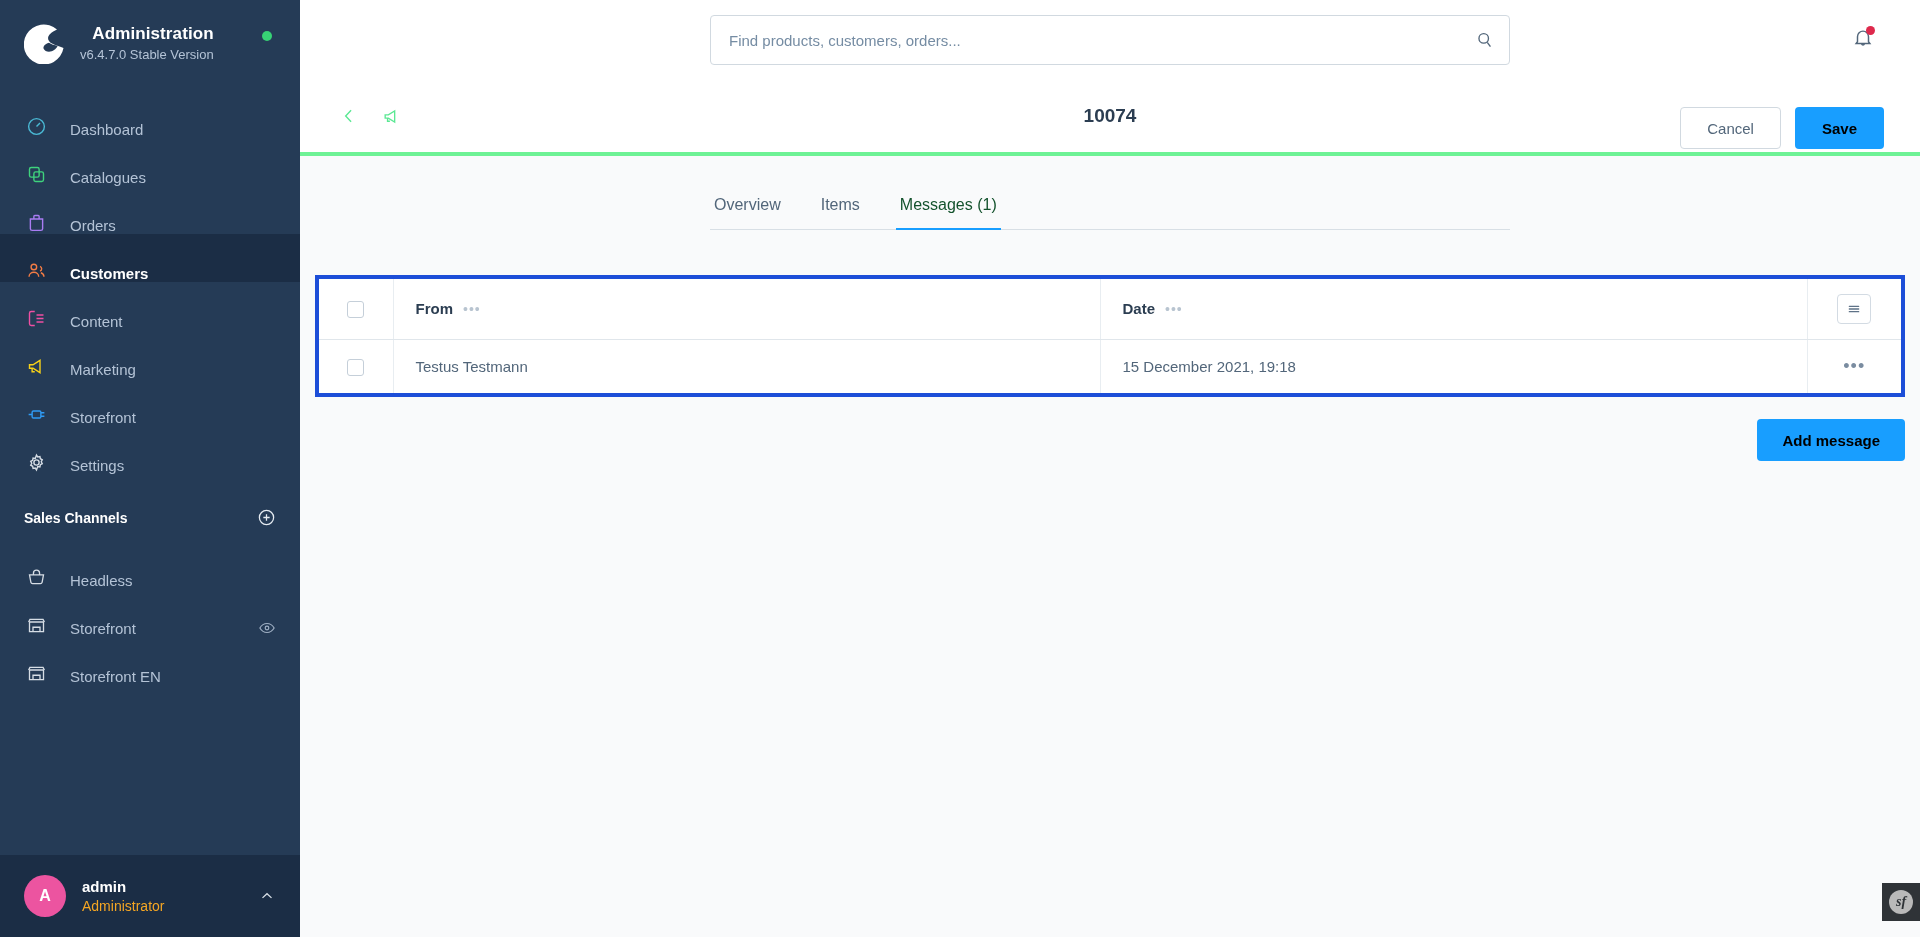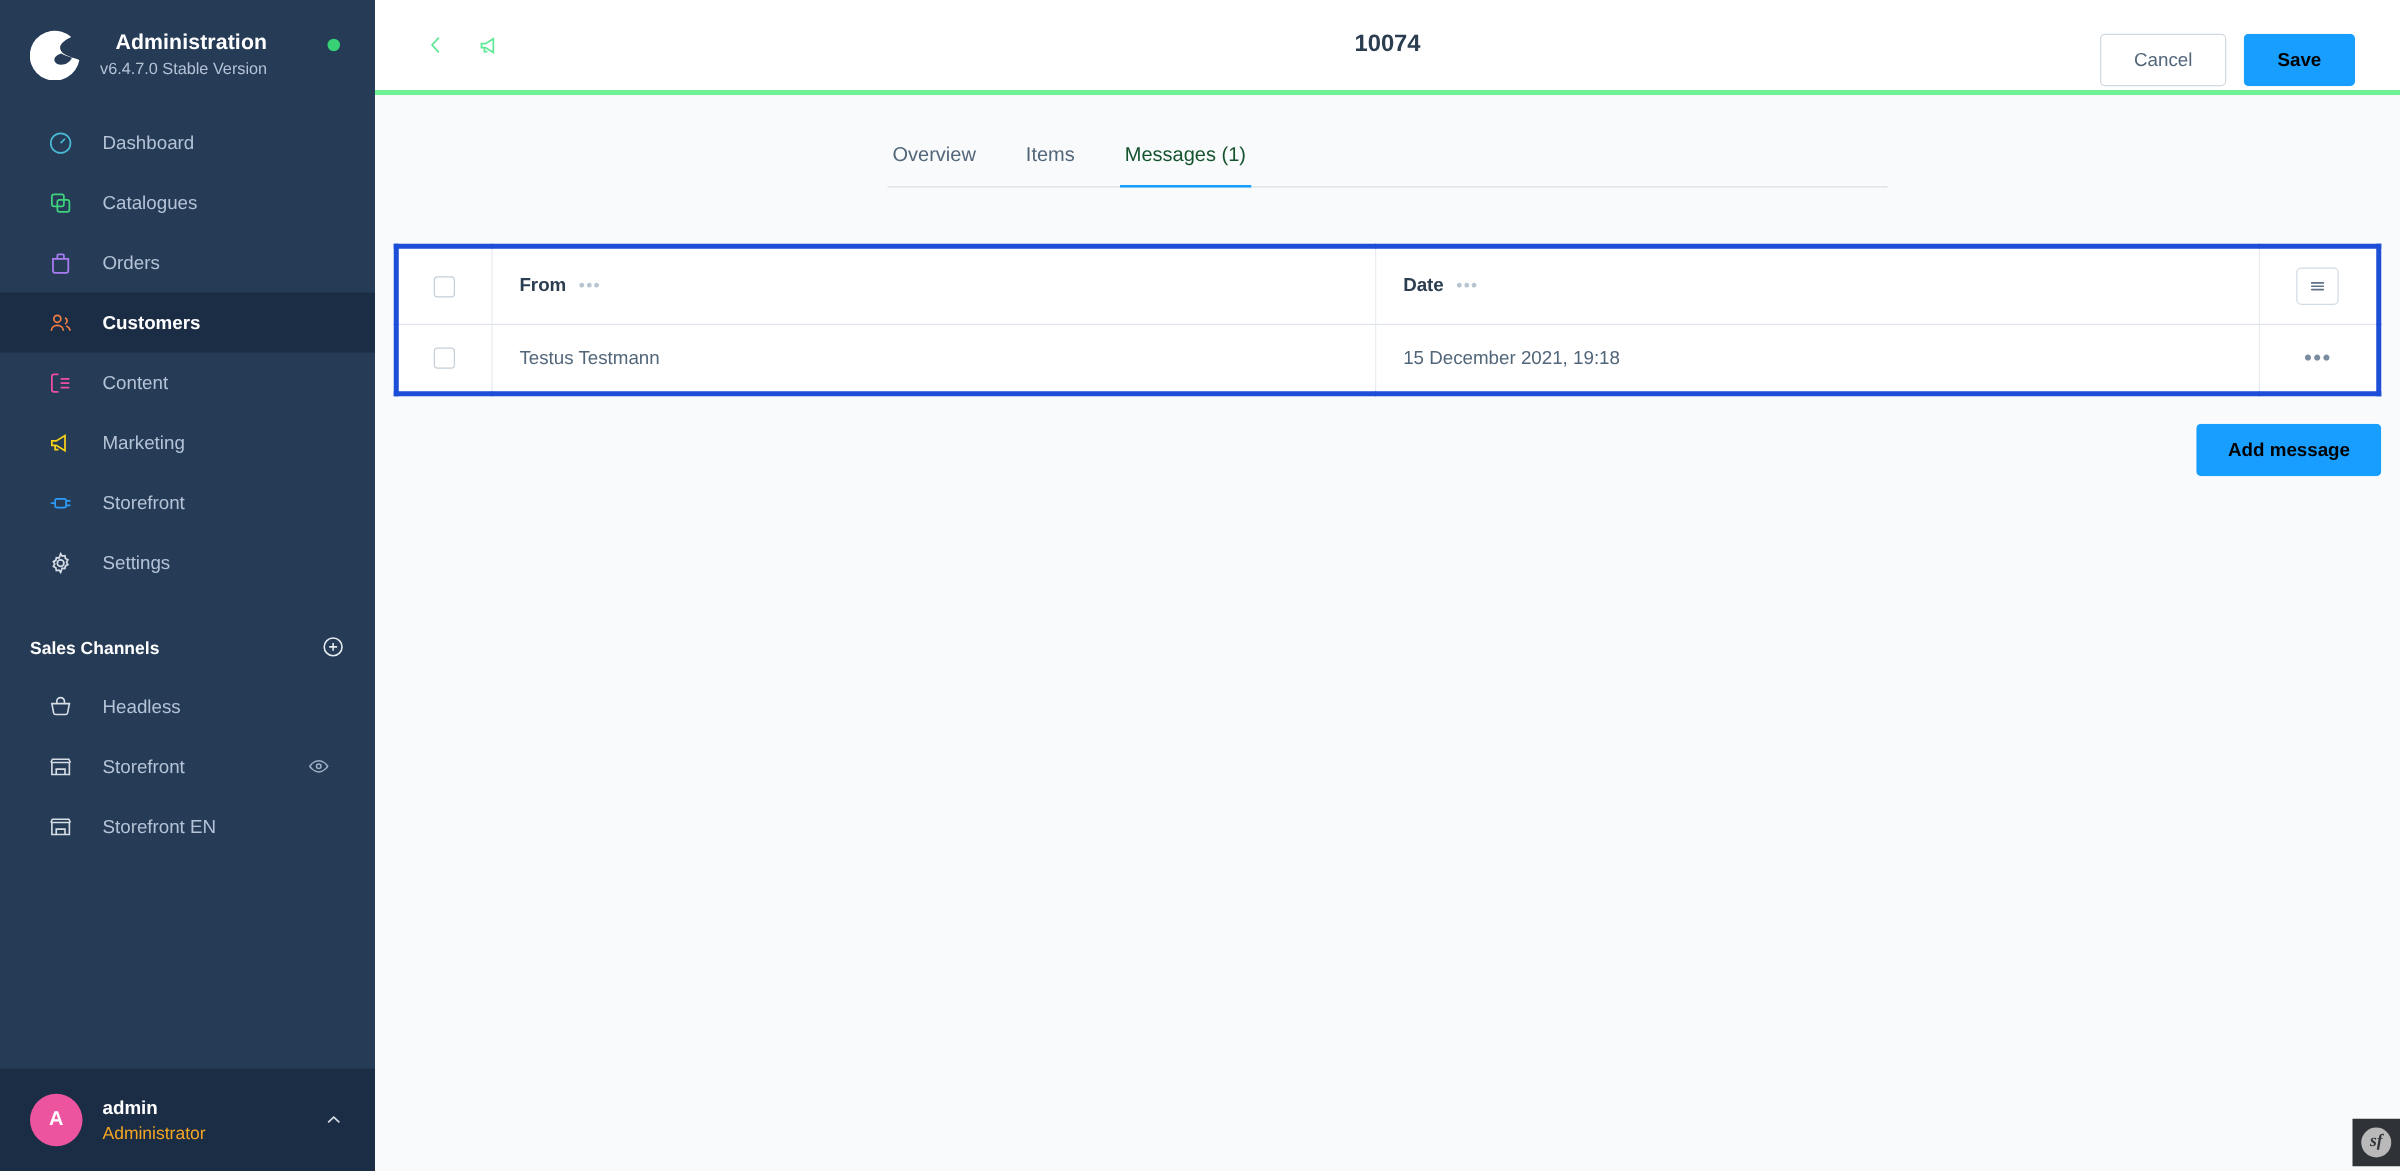--- a/index.html
+++ b/index.html
@@ -27,22 +27,22 @@
   .sb-brand-text { display: flex; flex-direction: column; line-height: 1.25; text-align: right; }
   .sb-title { color: #fff; font-size: 17px; font-weight: bold; letter-spacing: .1px; }
   .sb-version { color: #b4c3d6; font-size: 13px; margin-top: 2px; }
   .sb-status-dot {
     width: 10px; height: 10px; border-radius: 50%;
     background: #37d275; position: absolute; right: 28px; top: 31px;
   }
 
   .sb-nav { margin-top: 16px; }
   .sb-item {
-    display: flex; align-items: center;
-    height: 48px; padding: 0 36px;
+    display: flex; align-items: flex-end;
+    height: 48px; padding: 0 24px;
     color: #b4c3d6; font-size: 15px;
     cursor: pointer; text-decoration: none;
     position: relative;
   }
   .sb-item.active { background: #1b2d45; color: #fff; font-weight: bold; }
   .sb-ic { width: 24px; height: 24px; flex: 0 0 24px; margin-right: 22px; display: flex; align-items: center; justify-content: center; }
   .sb-ic svg { width: 21px; height: 21px; }
 
   .sb-section {
     display: flex; align-items: center; justify-content: space-between;
@@ -165,21 +165,21 @@
     width: 34px; height: 30px; border: 1px solid #d3dbe3; border-radius: 4px;
     background: #fff; display: inline-flex; align-items: center; justify-content: center;
     cursor: pointer;
   }
   .row-dots { color: #7a8ca0; font-size: 18px; letter-spacing: 1px; cursor: pointer; display: inline-block; }
 
   .card-footer { display: flex; justify-content: flex-end; margin-top: 22px; }
   .btn-add { height: 42px; padding: 0 24px; }
 
   .sf-toolbar {
-    position: absolute; right: 0; bottom: 4px;
+    position: absolute; right: 0; bottom: 16px;
     width: 38px; height: 38px; background: #2f3337;
     display: flex; align-items: center; justify-content: center; cursor: pointer;
   }
   .sf-badge {
     width: 24px; height: 24px; border-radius: 50%; background: #b9b9b9;
     color: #2f3337; font-family: "Liberation Serif", serif; font-style: italic;
     font-size: 14px; font-weight: bold;
     display: flex; align-items: center; justify-content: center;
   }
 </style>
@@ -349,20 +349,38 @@
       <span class="sb-user-caret">
         <svg width="18" height="18" viewBox="0 0 24 24" fill="none" stroke="#d6dde5" stroke-width="1.8">
           <path d="M6 14.5L12 9l6 5.5"></path>
         </svg>
       </span>
     </div>
   </nav>
 
   <div class="main">
 
+    <header class="topbar">
+      <div class="search-wrap">
+        <input class="search-input" type="text" placeholder="Find products, customers, orders..." style="">
+        <span class="search-icon">
+          <svg width="19" height="19" viewBox="0 0 24 24" fill="none" stroke="#52667a" stroke-width="1.7">
+            <circle cx="11" cy="10" r="6"></circle>
+              <path d="M15.5 15l4 5.5"></path>
+          </svg>
+        </span>
+      </div>
+      <div class="bell">
+        <svg width="22" height="22" viewBox="0 0 24 24" fill="none" stroke="#52667a" stroke-width="1.6">
+          <path d="M6 16V10.5a6 6 0 0 1 12 0V16l1.5 2h-15L6 16z"></path>
+            <path d="M10.5 18.5a1.6 1.6 0 0 0 3 0"></path>
+        </svg>
+        <span class="bell-dot"></span>
+      </div>
+    </header>
 
     <div class="actionbar">
       <div class="ab-left">
         <span class="ab-icon-btn">
           <svg width="20" height="20" viewBox="0 0 24 24" fill="none" stroke="#5ce894" stroke-width="1.7">
             <path d="M14.5 5L8 12l6.5 7"></path>
           </svg>
         </span>
         <span class="ab-icon-btn">
           <svg width="19" height="19" viewBox="0 0 24 24" fill="none" stroke="#5ce894" stroke-width="1.7">

